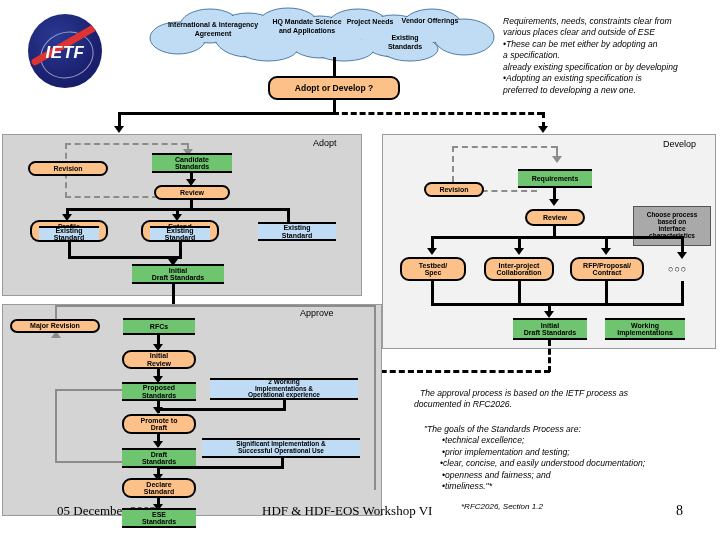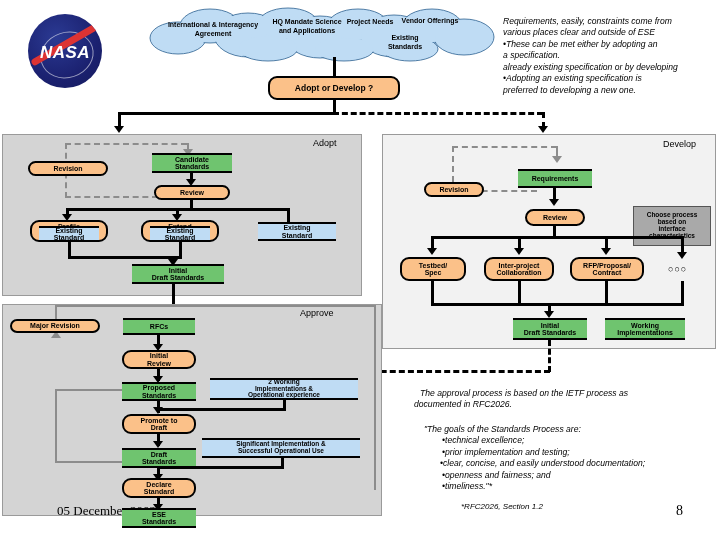--- a/index.html
+++ b/index.html
@@ -78,21 +78,21 @@
   .dots{position:absolute;font-size:9px;font-weight:bold;letter-spacing:1px;color:#000;}
 </style>
 </head>
 <body>
 
 <div class="slide">
 
   <div class="nasa">
     <div class="orb"></div>
     <div class="swoosh"></div>
-    <div class="word">NASA</div>
+    <div class="word">IETF</div>
   </div>
 
   <div class="cloud-wrap">
     <svg width="360" height="62" viewBox="0 0 360 62">
       <g fill="#BFDCF4" stroke="#2b5f8f" stroke-width="0.8">
         <ellipse cx="30" cy="34" rx="28" ry="16"></ellipse>
         <ellipse cx="62" cy="22" rx="30" ry="17"></ellipse>
         <ellipse cx="100" cy="31" rx="34" ry="22"></ellipse>
         <ellipse cx="140" cy="20" rx="30" ry="16"></ellipse>
         <ellipse cx="172" cy="33" rx="34" ry="21"></ellipse>
@@ -144,21 +144,21 @@
 
   <div class="ln ln-h" style="left:118px;top:112px;width:218px;"></div>
   <div class="ln ln-v" style="left:118px;top:112px;height:16px;"></div>
   <div class="arrow-d" style="left:114px;top:126px;"></div>
 
   <div class="dash-h" style="left:333px;top:112px;width:210px;"></div>
   <div class="dash-v" style="left:542px;top:112px;height:16px;"></div>
   <div class="arrow-d" style="left:538px;top:126px;"></div>
 
   <div class="italic-note" style="left:503px;top:16px;">
-    <div>Requirements, easily, constraints come from</div>
+    <div>Requirements, needs, constraints clear from</div>
     <div>various places clear and outside of ESE</div>
     <div>•These can be met either by adopting an</div>
     <div>a specification.</div>
     <div>already existing specification or by developing</div>
     <div>•Adopting an existing specification is</div>
     <div>preferred to developing a new one.</div>
   </div>
 
   <div class="panel panel-adopt" style="left:2px;top:134px;width:360px;height:162px;"></div>
   <div class="panel-label" style="left:313px;top:138px;">Adopt</div>
@@ -394,16 +394,17 @@
   <div class="italic-note" style="left:424px;top:424px;">
     <div>"The goals of the Standards Process are:</div>
     <div style="margin-left:18px;">•technical excellence;</div>
     <div style="margin-left:18px;">•prior implementation and testing;</div>
     <div style="margin-left:16px;">•clear, concise, and easily understood documentation;</div>
     <div style="margin-left:18px;">•openness and fairness;  and</div>
     <div style="margin-left:18px;">•timeliness."*</div>
   </div>
 
   <div class="footer-txt" style="left:57px;top:503px;">05 December 2002</div>
+  <div class="footer-txt" style="left:262px;top:503px;">HDF &amp; HDF-EOS Workshop VI</div>
   <div class="footnote" style="left:461px;top:502px;font-style:italic;">*RFC2026, Section 1.2</div>
   <div class="footer-txt" style="left:676px;top:503px;font-size:14px;">8</div>
 
 </div>
 
 </body></html>

